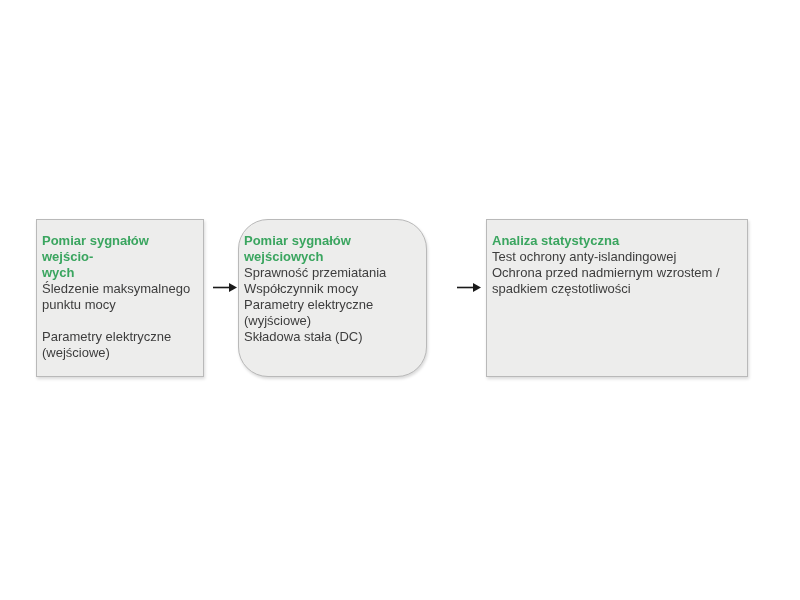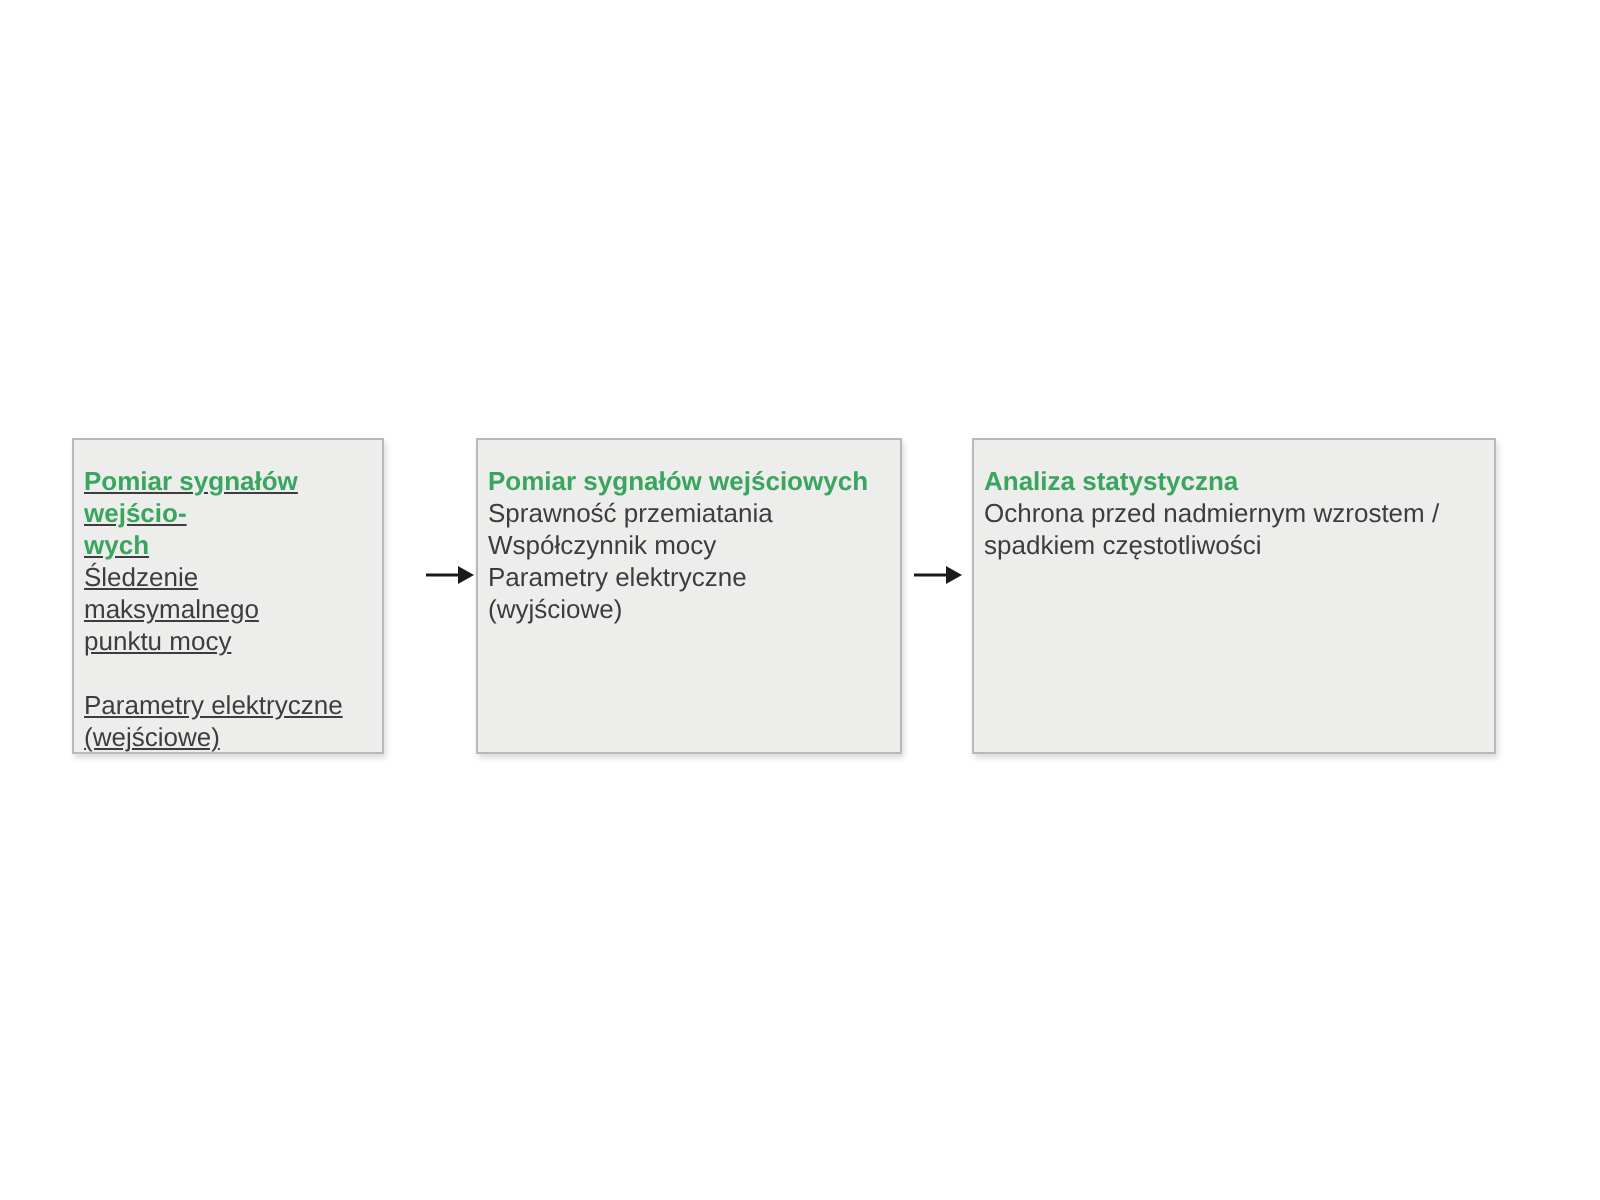--- a/index.html
+++ b/index.html
@@ -17,22 +17,22 @@
     top: 219px;
     height: 158px;
     background: #ededec;
     border: 1px solid #b9b9b9;
     box-shadow: 1px 2px 3px rgba(0,0,0,0.15);
     padding: 13px 4px 0 5px;
     font-size: 13px;
     line-height: 16px;
     color: #3d3d3d;
   }
-  #box-1 { left: 36px;  width: 156px; text-decoration: underline; }
-  #box-2 { left: 238px; width: 213px; }
+  #box-1 { left: 36px;  width: 168px; }
+  #box-2 { left: 238px; width: 189px; border-radius: 30px; }
   #box-3 { left: 486px; width: 262px; }
   .box-title {
     font-weight: bold;
     color: #3aa55f;
     white-space: pre-line;
   }
   .box-item {
     white-space: pre-line;
     min-height: 16px;
   }
@@ -62,26 +62,28 @@
     <line x1="1" y1="7.5" x2="18" y2="7.5" stroke="#1a1a1a" stroke-width="1.6"></line>
     <polygon points="17,3 25,7.5 17,12" fill="#1a1a1a"></polygon>
   </svg>
 
   <div class="flow-box" id="box-2">
     <div class="box-title">Pomiar sygnałów wejściowych</div>
     <div class="box-item">Sprawność przemiatania</div>
     <div class="box-item">Współczynnik mocy</div>
     <div class="box-item">Parametry elektryczne
 (wyjściowe)</div>
+    <div class="box-item">Składowa stała (DC)</div>
   </div>
 
   <svg class="arrow" id="arrow-2" width="26" height="15" viewBox="0 0 26 15" aria-hidden="true">
     <line x1="1" y1="7.5" x2="18" y2="7.5" stroke="#1a1a1a" stroke-width="1.6"></line>
     <polygon points="17,3 25,7.5 17,12" fill="#1a1a1a"></polygon>
   </svg>
 
   <div class="flow-box" id="box-3">
     <div class="box-title">Analiza statystyczna</div>
+    <div class="box-item">Test ochrony anty-islandingowej</div>
     <div class="box-item">Ochrona przed nadmiernym wzrostem /
 spadkiem częstotliwości</div>
   </div>
 
 </div>
 
 </body></html>

